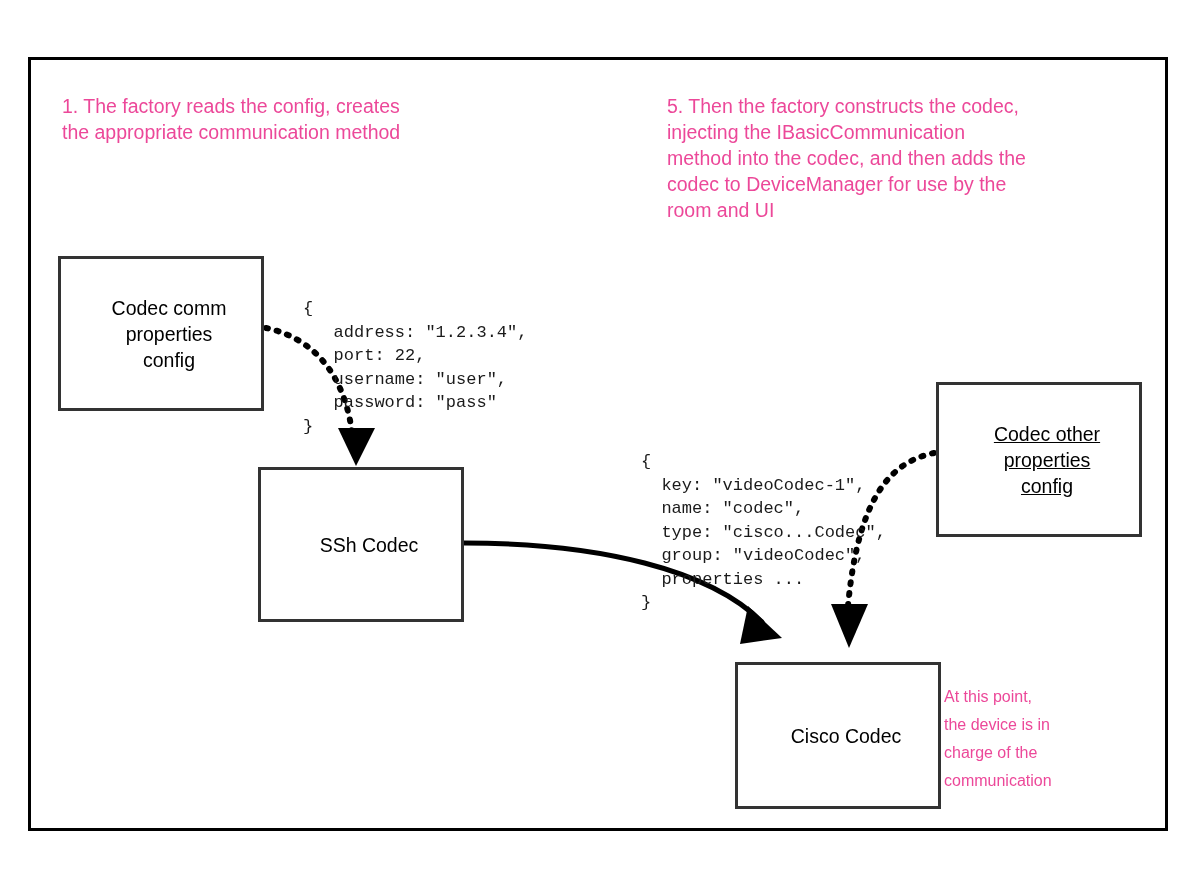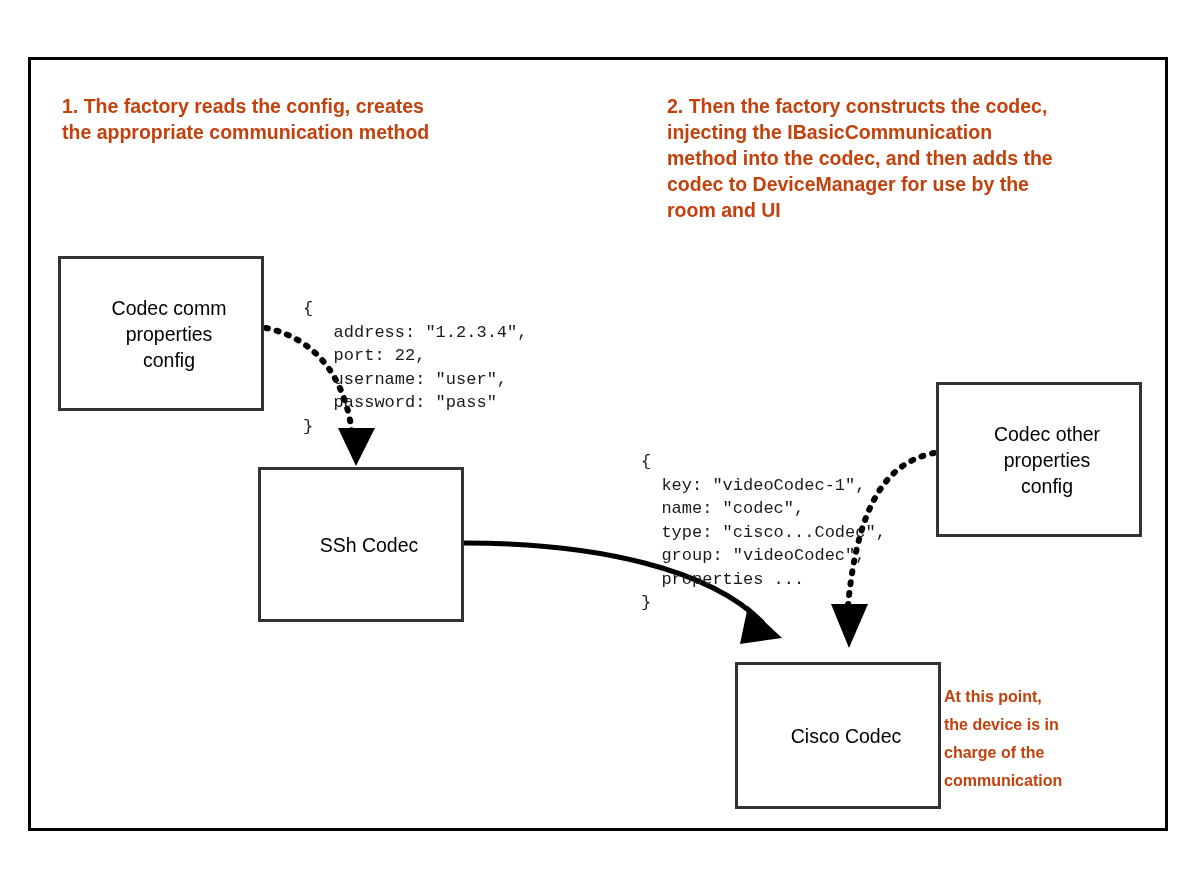--- a/index.html
+++ b/index.html
@@ -26,22 +26,21 @@
     width: 1140px;
     height: 774px;
     border: 3px solid #000000;
     box-sizing: border-box;
   }
   .note {
     position: absolute;
     font-size: 19.5px;
     line-height: 26px;
     white-space: pre-line;
-    color: #c2410c;
-    font-weight: bold;
+    color: #ec4899;
   }
   #note-1 { left: 62px; top: 93px; width: 470px; }
   #note-2 { left: 667px; top: 93px; width: 460px; }
   #note-3 { left: 944px; top: 683px; width: 220px; font-size: 16px; line-height: 28px; }
 
   .box {
     position: absolute;
     border: 3px solid #333333;
     box-sizing: border-box;
     background: #ffffff;
@@ -50,21 +49,21 @@
     justify-content: center;
     text-align: center;
     font-size: 19.5px;
     line-height: 26px;
     white-space: pre-line;
     color: #000000;
     padding-left: 16px;
   }
   #box-codec-comm-config { left: 58px;  top: 256px; width: 206px; height: 155px; }
   #box-ssh-client        { left: 258px; top: 467px; width: 206px; height: 155px; }
-  #box-codec-other-config{ left: 936px; top: 382px; width: 206px; height: 155px; }
+  #box-codec-other-config{ left: 936px; top: 382px; width: 206px; height: 155px; text-decoration: underline; }
   #box-cisco-codec       { left: 711px; top: 662px; width: 206px; height: 147px; margin-left: 24px; }
 
   .code {
     position: absolute;
     font-family: "Liberation Mono", monospace;
     font-size: 17px;
     line-height: 23.5px;
     white-space: pre;
     color: #1a1a1a;
   }
@@ -106,21 +105,21 @@
 
     <g>
       <path d="M934,453 C890,462 858,498 848,606" fill="none" stroke="#000000" stroke-width="6" stroke-linecap="round" stroke-dasharray="2 9"></path>
       <path d="M831,604 L868,604 L849,648 Z" fill="#000000"></path>
     </g>
   </svg>
 
   <div class="note" id="note-1">1. The factory reads the config, creates
 the appropriate communication method</div>
 
-  <div class="note" id="note-2">2. Then the factory constructs the codec,
+  <div class="note" id="note-2">5. Then the factory constructs the codec,
 injecting the IBasicCommunication
 method into the codec, and then adds the
 codec to DeviceManager for use by the
 room and UI</div>
 
   <div class="box" id="box-codec-comm-config">Codec comm
 properties
 config</div>
 
   <div class="box" id="box-ssh-client">SSh Codec</div>

